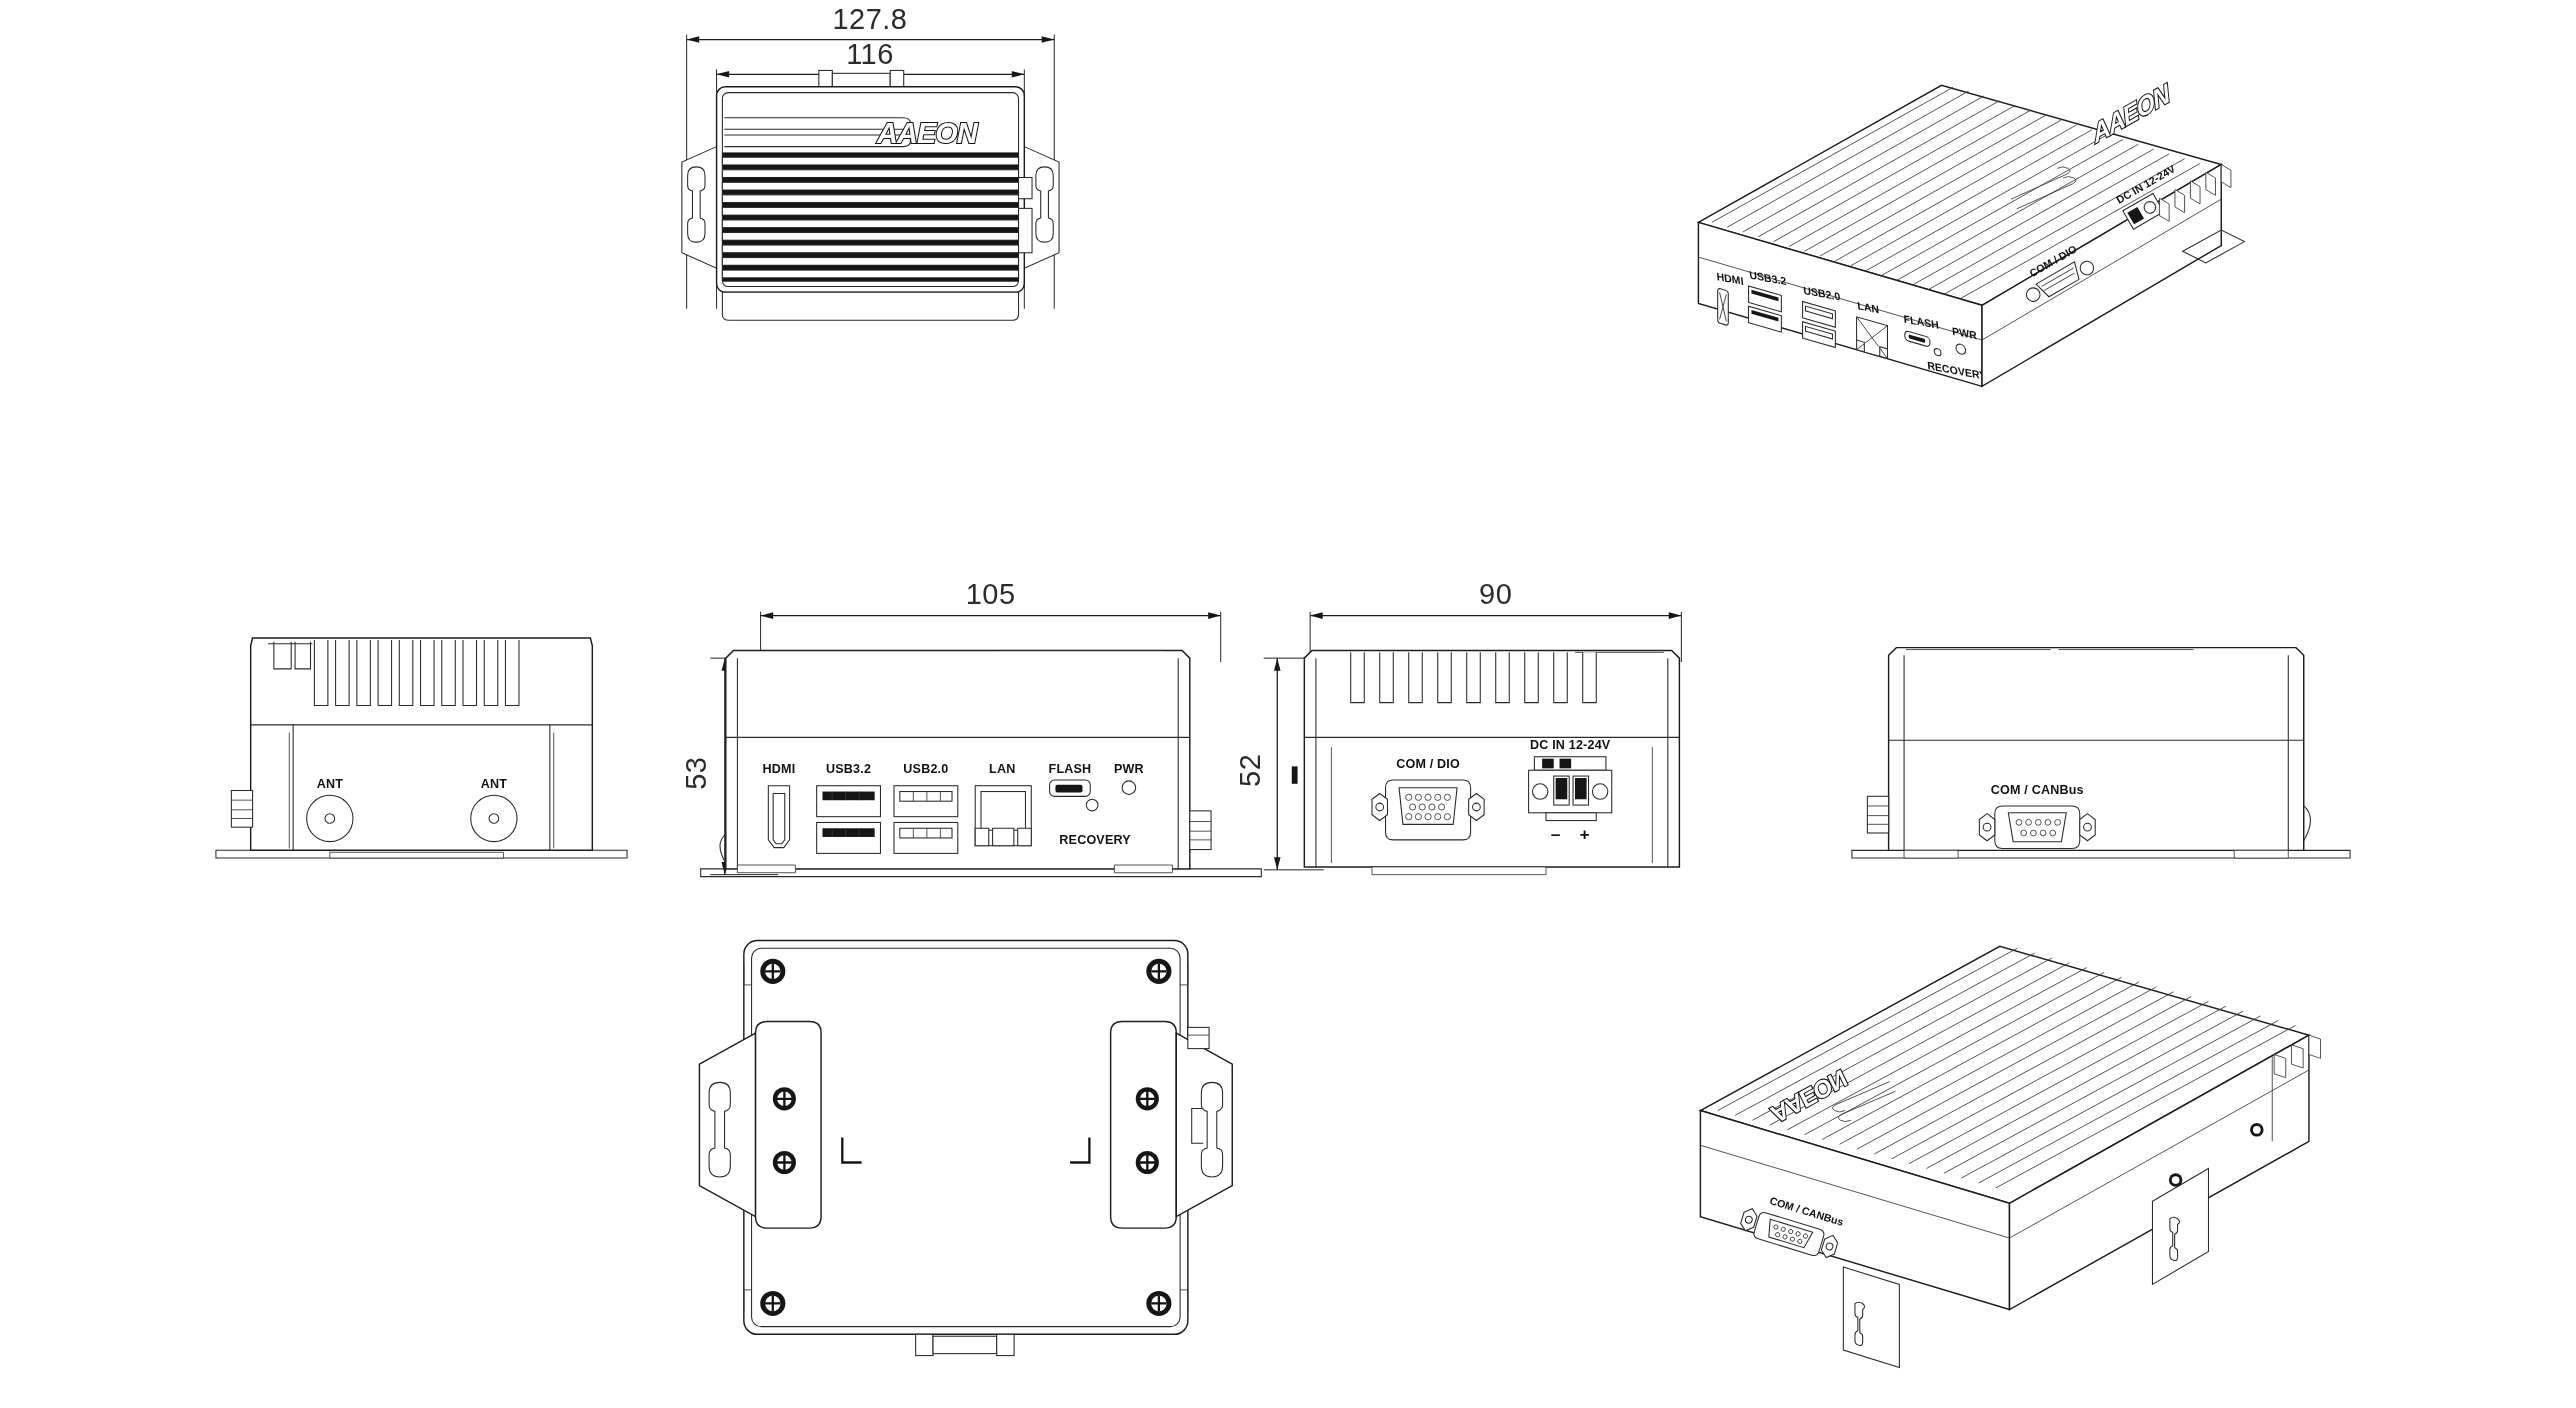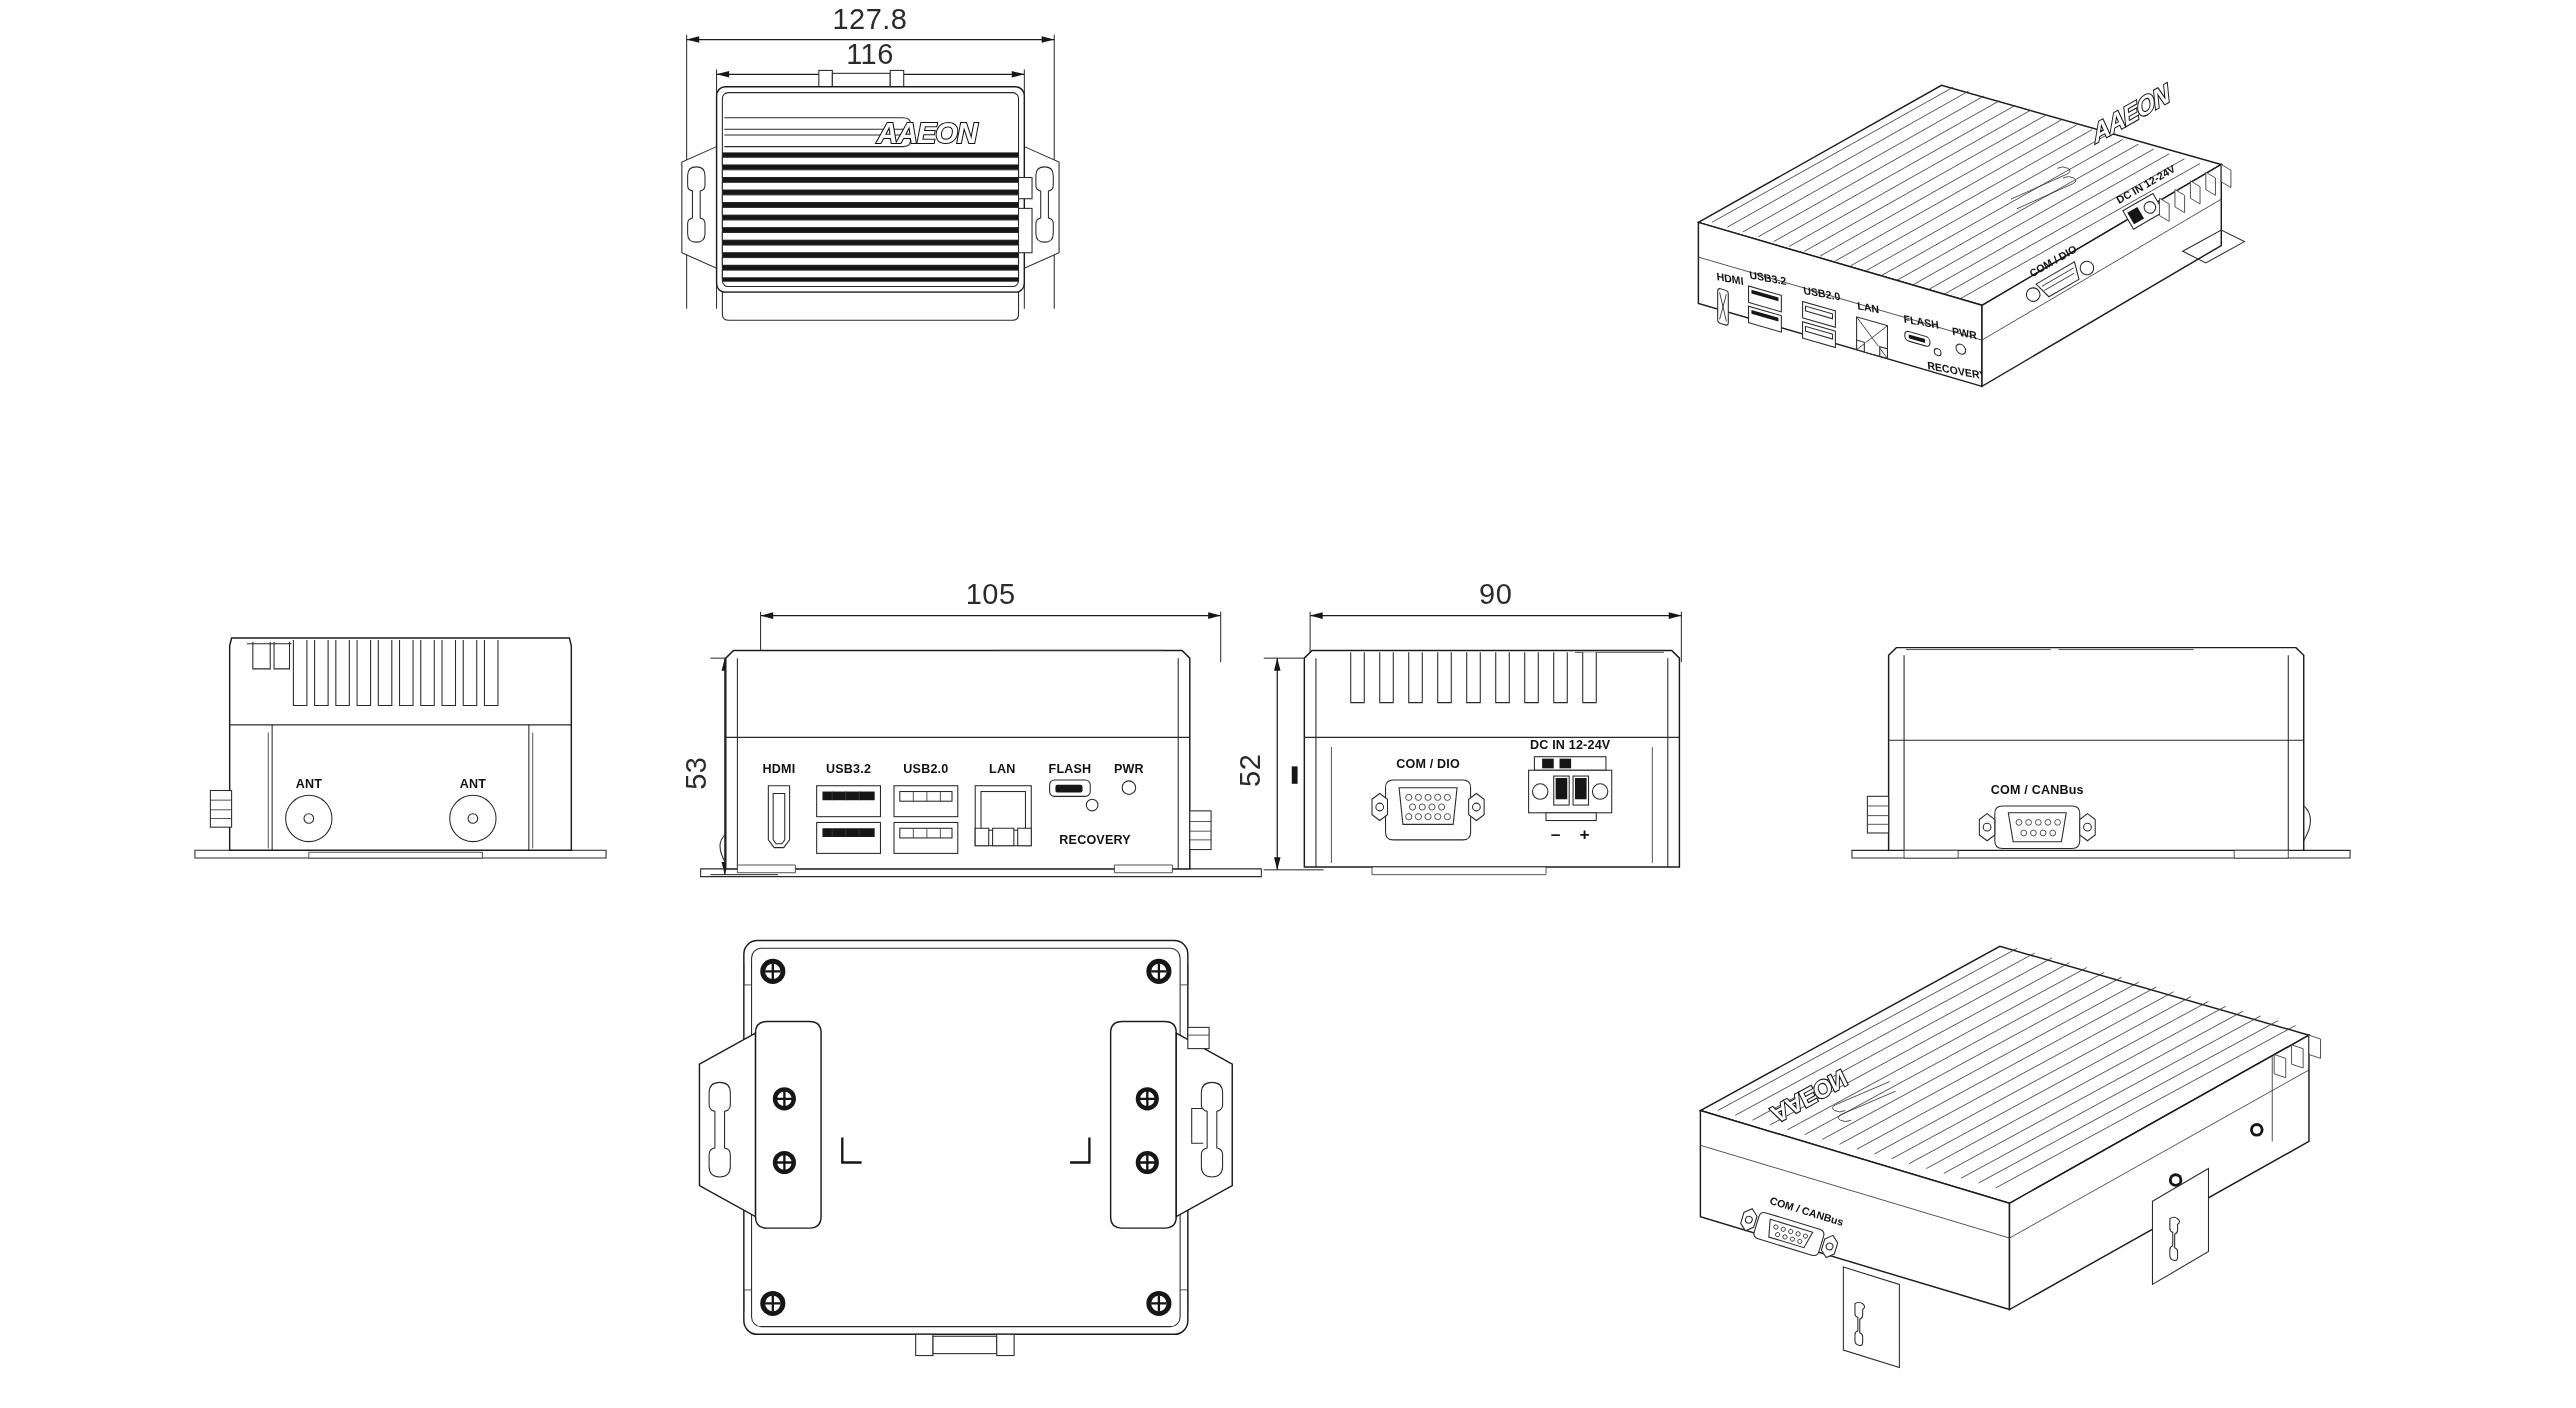--- a/index.html
+++ b/index.html
@@ -222,21 +222,21 @@
         <path d="M584 108 l10 6 l0 18 l-10 -6 Z" fill="#fff"></path>
         <path d="M568 117 l10 6 l0 18 l-10 -6 Z" fill="#fff"></path>
         <path d="M552 126 l10 6 l0 18 l-10 -6 Z" fill="#fff"></path>
         <path d="M536 135 l10 6 l0 18 l-10 -6 Z" fill="#fff"></path>
       </g>
 
       <path class="ln-thin" d="M560 190 l40 -22 l24 12 l-40 22 Z" fill="#fff"></path>
     </svg>
   </div>
 
-  <div class="view" style="left:193px;top:609px;">
+  <div class="view" style="left:214px;top:609px;">
     <svg width="415" height="280" viewBox="0 0 430 290">
 
       <path class="ln-thin" d="M2 250 L428 250 L428 258 L2 258 Z" fill="#fff"></path>
 
       <path class="fillw" d="M38 38 L40 30 L390 30 L392 38 L392 250 L38 250 Z"></path>
       <path class="ln-thin" d="M38 120 L392 120"></path>
       <path class="ln-thin" d="M82 120 L82 250 M348 120 L348 250"></path>
       <path class="ln-hair" d="M78 128 L78 248 M352 128 L352 248"></path>
 
       <g class="ln-thin">

